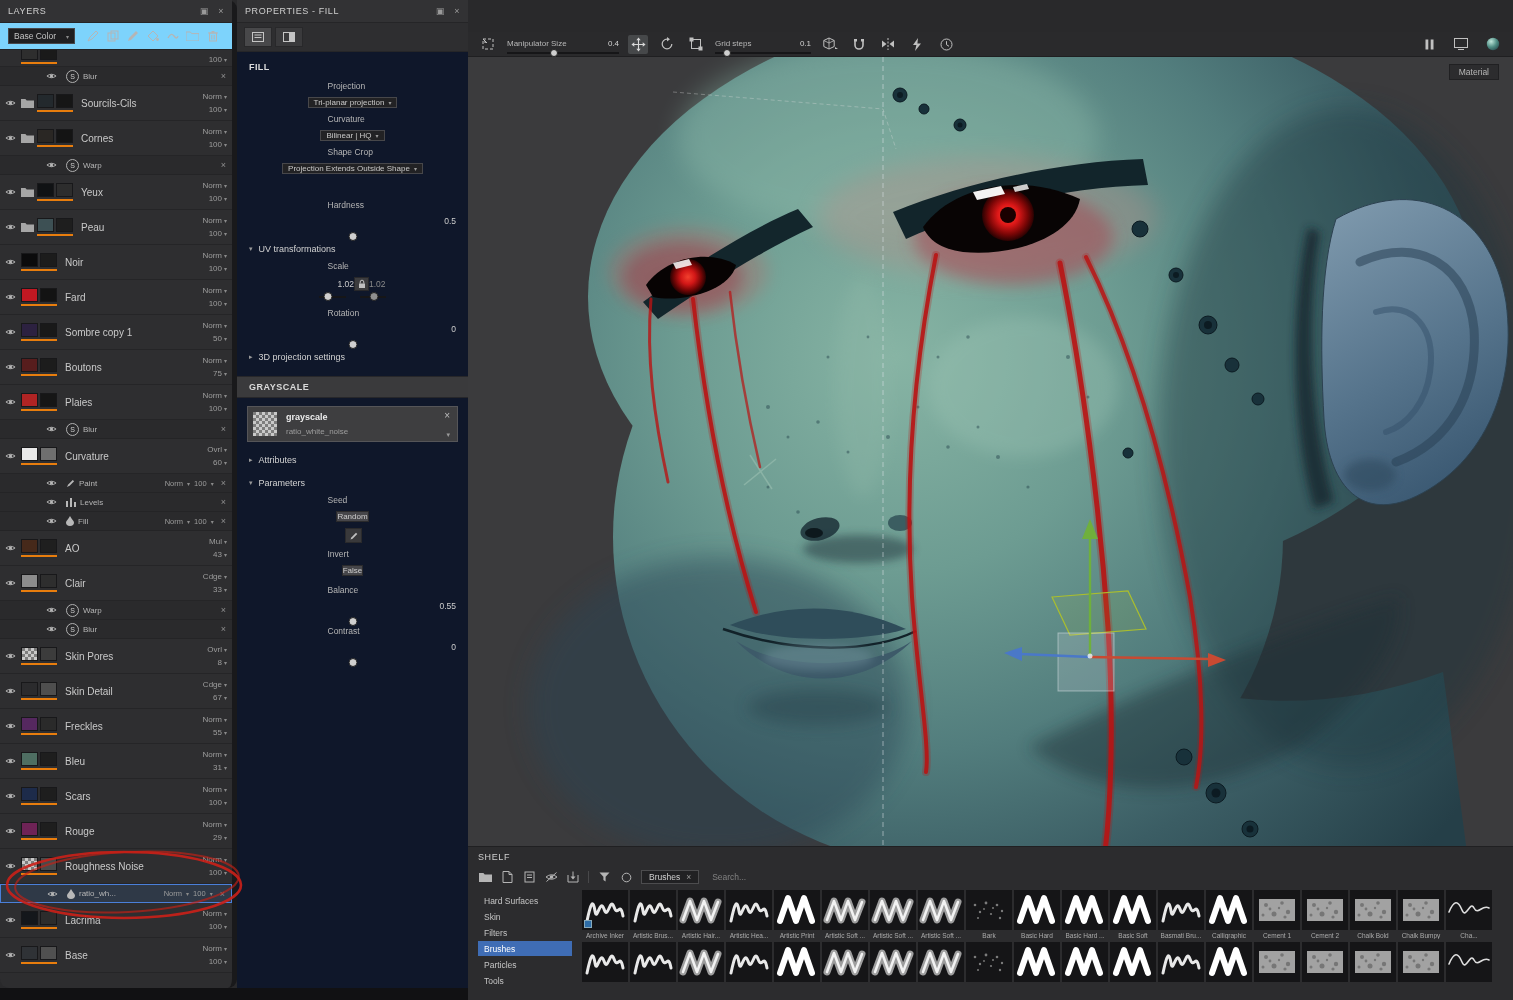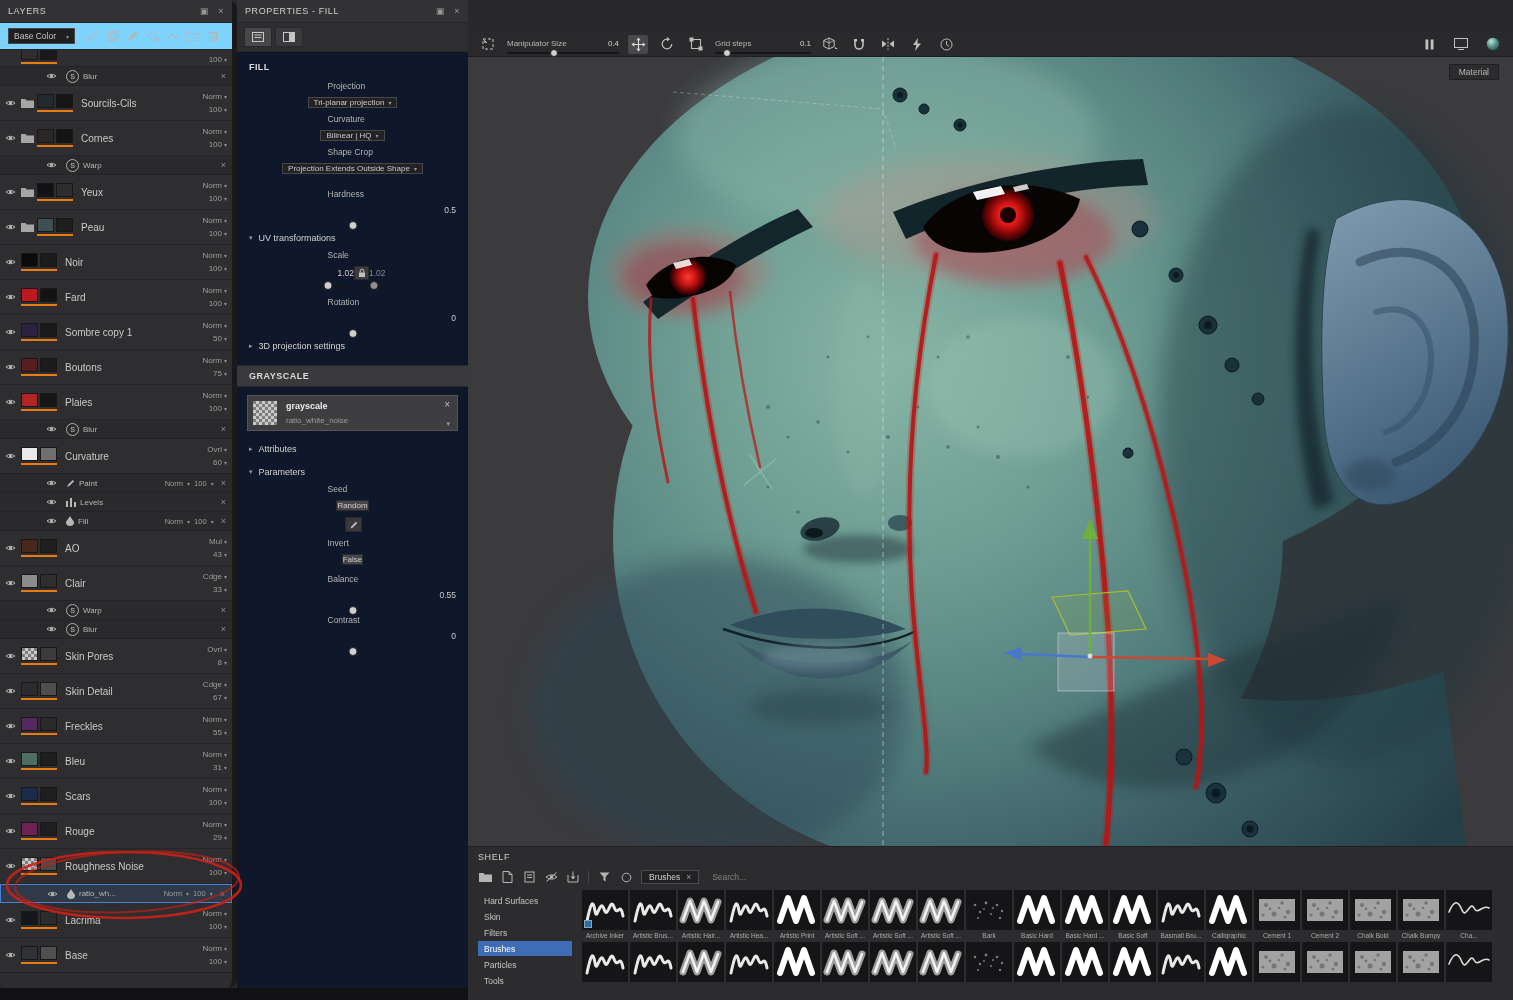--- a/index.html
+++ b/index.html
@@ -797,21 +797,21 @@
         </span>
     </div>
     <div class="prow">
       <span class="plabel">Shape Crop</span>
       <span class="pselect">
           <span>Projection Extends Outside Shape</span>
           <span class="sel-car">▾</span>
         </span>
     </div>
 
-    <div class="prow" style="margin-top:9px;">
+    <div class="prow" style="margin-top:20px;">
       <span class="plabel">Hardness</span>
       <span class="pval">0.5</span>
     </div>
     <div class="prow">
       <div class="slider">
           <div class="track"></div>
           <div class="fillpart" style="width:50%"></div>
           <div class="handle" style="left:50%"></div>
         </div>
     </div>

